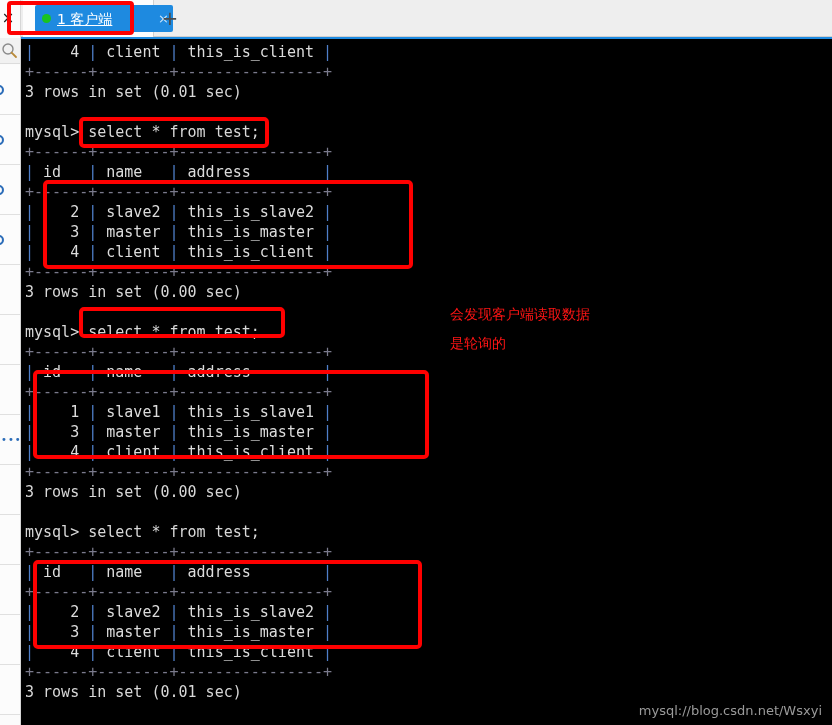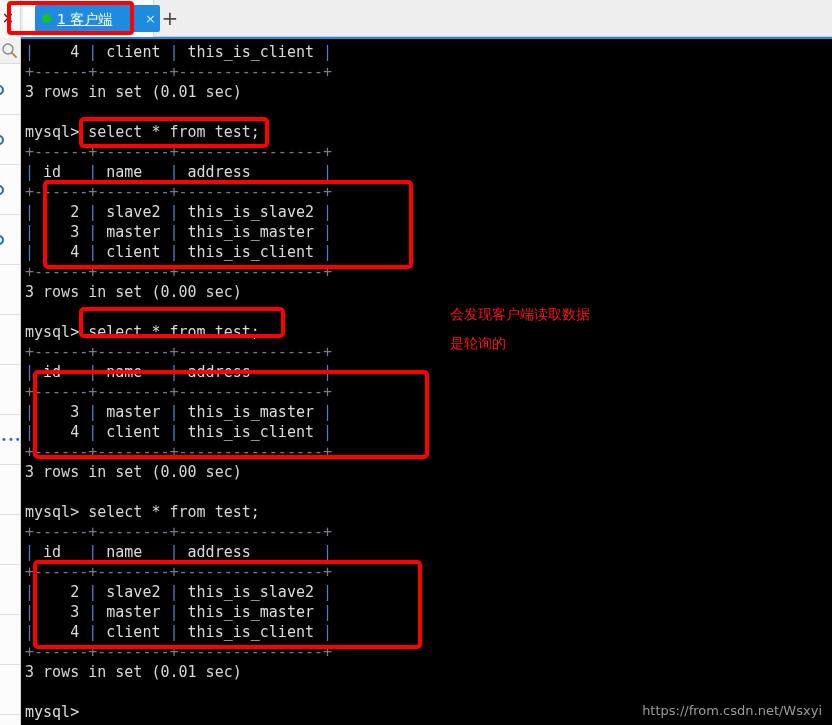--- a/index.html
+++ b/index.html
@@ -88,21 +88,21 @@
   .tab-shell {
     position: absolute;
     left: 2px; top: 0px;
     width: 131px; height: 37px;
     background: #fdfdfd;
     border-right: 1px solid #d0d0d0;
   }
   .tab-active {
     position: absolute;
     left: 12px; top: 5px;
-    width: 125px; height: 27px;
+    width: 138px; height: 27px;
     background: #1e8ae0;
     border-radius: 2px;
     display: flex;
     align-items: center;
     padding: 0 4px 0 7px;
   }
   .tab-dot {
     width: 9px; height: 9px;
     border-radius: 50%;
     background: #19c421;
@@ -264,20 +264,21 @@
         <div class="line"><span class="c-pipe">|</span><span class="c-txt">    2 </span><span class="c-pipe">|</span><span class="c-txt"> slave2 </span><span class="c-pipe">|</span><span class="c-txt"> this_is_slave2 </span><span class="c-pipe">|</span></div>
         <div class="line"><span class="c-pipe">|</span><span class="c-txt">    3 </span><span class="c-pipe">|</span><span class="c-txt"> master </span><span class="c-pipe">|</span><span class="c-txt"> this_is_master </span><span class="c-pipe">|</span></div>
         <div class="line"><span class="c-pipe">|</span><span class="c-txt">    4 </span><span class="c-pipe">|</span><span class="c-txt"> client </span><span class="c-pipe">|</span><span class="c-txt"> this_is_client </span><span class="c-pipe">|</span></div>
         <div class="line sep">+------+--------+----------------+</div>
         <div class="line">3 rows in set (0.00 sec)</div>
         <div class="line"></div>
         <div class="line">mysql&gt; select * from test;</div>
         <div class="line sep">+------+--------+----------------+</div>
         <div class="line"><span class="c-pipe">|</span><span class="c-txt"> id   </span><span class="c-pipe">|</span><span class="c-txt"> name   </span><span class="c-pipe">|</span><span class="c-txt"> address        </span><span class="c-pipe">|</span></div>
         <div class="line sep">+------+--------+----------------+</div>
+        <div class="line"><span class="c-pipe">|</span><span class="c-txt">    1 </span><span class="c-pipe">|</span><span class="c-txt"> slave1 </span><span class="c-pipe">|</span><span class="c-txt"> this_is_slave1 </span><span class="c-pipe">|</span></div>
         <div class="line"><span class="c-pipe">|</span><span class="c-txt">    3 </span><span class="c-pipe">|</span><span class="c-txt"> master </span><span class="c-pipe">|</span><span class="c-txt"> this_is_master </span><span class="c-pipe">|</span></div>
         <div class="line"><span class="c-pipe">|</span><span class="c-txt">    4 </span><span class="c-pipe">|</span><span class="c-txt"> client </span><span class="c-pipe">|</span><span class="c-txt"> this_is_client </span><span class="c-pipe">|</span></div>
         <div class="line sep">+------+--------+----------------+</div>
         <div class="line">3 rows in set (0.00 sec)</div>
         <div class="line"></div>
         <div class="line">mysql&gt; select * from test;</div>
         <div class="line sep">+------+--------+----------------+</div>
         <div class="line"><span class="c-pipe">|</span><span class="c-txt"> id   </span><span class="c-pipe">|</span><span class="c-txt"> name   </span><span class="c-pipe">|</span><span class="c-txt"> address        </span><span class="c-pipe">|</span></div>
         <div class="line sep">+------+--------+----------------+</div>
         <div class="line"><span class="c-pipe">|</span><span class="c-txt">    2 </span><span class="c-pipe">|</span><span class="c-txt"> slave2 </span><span class="c-pipe">|</span><span class="c-txt"> this_is_slave2 </span><span class="c-pipe">|</span></div>
@@ -295,16 +296,16 @@
 
     <div class="redbox" style="left:58px; top:268px; width:206px; height:31px;"></div>
 
     <div class="redbox" style="left:12px; top:331px; width:396px; height:89px;"></div>
 
     <div class="redbox" style="left:12px; top:521px; width:389px; height:89px;"></div>
 
     <div class="note" style="left:429px; top:261px; width:300px;">会发现客户端读取数据
 是轮询的</div>
 
-    <div class="watermark">https://from.csdn.net/Wsxyi</div>
+    <div class="watermark">mysql://blog.csdn.net/Wsxyi</div>
   </div>
 
 </div>
 
 </body></html>

